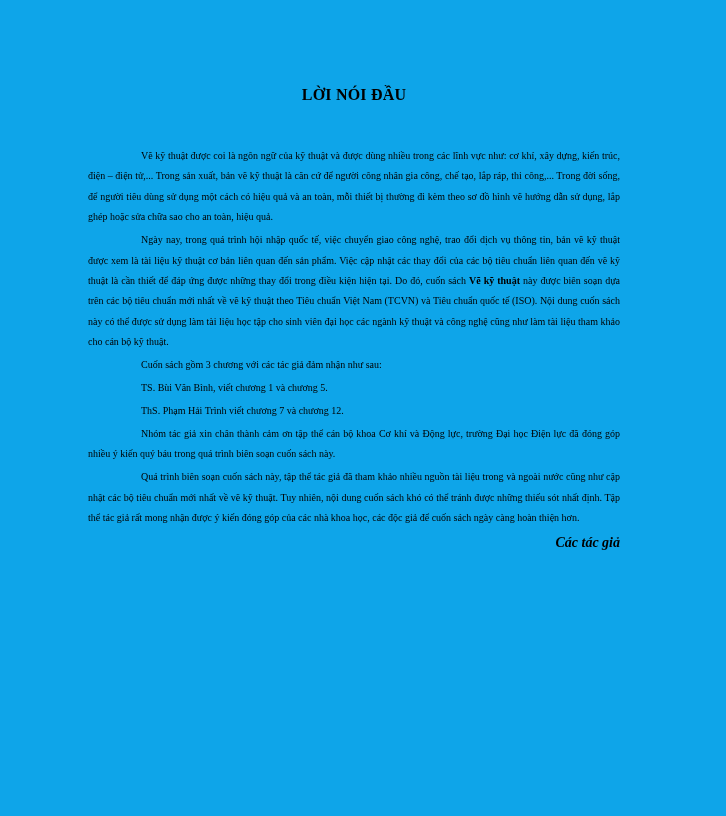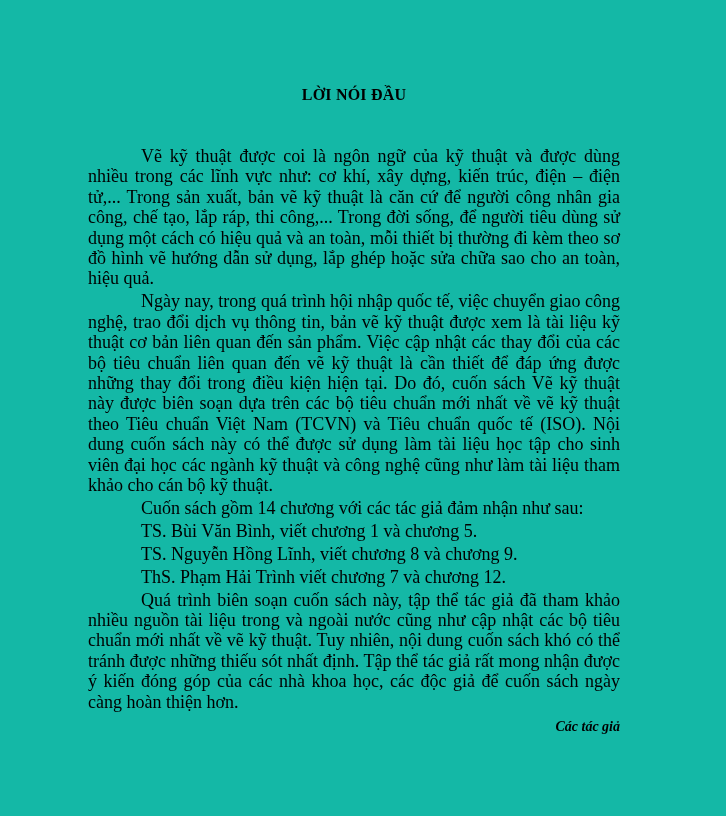--- a/index.html
+++ b/index.html
@@ -4,64 +4,64 @@
 <style>
   html, body {
     margin: 0;
     padding: 0;
     background: #ffffff;
   }
   .page {
     position: relative;
     width: 726px;
     height: 816px;
-    background: #14b8a6;
+    background: #0ea5e9;
     box-sizing: border-box;
     padding: 84px 106px 0 88px;
     font-family: "Liberation Serif", "DejaVu Serif", serif;
     color: #000000;
     overflow: hidden;
   }
   .title {
     margin: 0 0 40px 0;
     font-size: 16px;
     font-weight: bold;
     line-height: 22px;
     text-align: center;
     letter-spacing: 0.2px;
   }
   .body-text .para {
     margin: 0 0 2.5px 0;
-    font-size: 18px;
+    font-size: 10px;
     line-height: 20.4px;
     text-align: justify;
     text-indent: 53px;
   }
   .body-text .para .bold {
-    font-weight: normal;
+    font-weight: bold;
   }
   .signature {
     margin-top: 5px;
     font-size: 14px;
     line-height: 20px;
     font-weight: bold;
     font-style: italic;
     text-align: right;
   }
 </style>
 </head>
 <body>
 
 <div class="page">
   <h1 class="title">LỜI NÓI ĐẦU</h1>
 
   <div class="body-text">
       <p class="para"><span>Vẽ kỹ thuật được coi là ngôn ngữ của kỹ thuật và được dùng nhiều trong các lĩnh vực như: cơ khí, xây dựng, kiến trúc, điện – điện tử,... Trong sản xuất, bản vẽ kỹ thuật là căn cứ để người công nhân gia công, chế tạo, lắp ráp, thi công,... Trong đời sống, để người tiêu dùng sử dụng một cách có hiệu quả và an toàn, mỗi thiết bị thường đi kèm theo sơ đồ hình vẽ hướng dẫn sử dụng, lắp ghép hoặc sửa chữa sao cho an toàn, hiệu quả.</span></p>
       <p class="para"><span>Ngày nay, trong quá trình hội nhập quốc tế, việc chuyển giao công nghệ, trao đổi dịch vụ thông tin, bản vẽ kỹ thuật được xem là tài liệu kỹ thuật cơ bản liên quan đến sản phẩm. Việc cập nhật các thay đổi của các bộ tiêu chuẩn liên quan đến vẽ kỹ thuật là cần thiết để đáp ứng được những thay đổi trong điều kiện hiện tại. Do đó, cuốn sách </span><span class="bold">Vẽ kỹ thuật</span><span> này được biên soạn dựa trên các bộ tiêu chuẩn mới nhất về vẽ kỹ thuật theo Tiêu chuẩn Việt Nam (TCVN) và Tiêu chuẩn quốc tế (ISO). Nội dung cuốn sách này có thể được sử dụng làm tài liệu học tập cho sinh viên đại học các ngành kỹ thuật và công nghệ cũng như làm tài liệu tham khảo cho cán bộ kỹ thuật.</span></p>
-      <p class="para"><span>Cuốn sách gồm 14 chương với các tác giả đảm nhận như sau:</span></p>
+      <p class="para"><span>Cuốn sách gồm 3 chương với các tác giả đảm nhận như sau:</span></p>
       <p class="para"><span>TS. Bùi Văn Bình, viết chương 1 và chương 5.</span></p>
-      <p class="para"><span>TS. Nguyễn Hồng Lĩnh, viết chương 8 và chương 9.</span></p>
       <p class="para"><span>ThS. Phạm Hải Trình viết chương 7 và chương 12.</span></p>
+      <p class="para"><span>Nhóm tác giả xin chân thành cảm ơn tập thể cán bộ khoa Cơ khí và Động lực, trường Đại học Điện lực đã đóng góp nhiều ý kiến quý báu trong quá trình biên soạn cuốn sách này.</span></p>
       <p class="para"><span>Quá trình biên soạn cuốn sách này, tập thể tác giả đã tham khảo nhiều nguồn tài liệu trong và ngoài nước cũng như cập nhật các bộ tiêu chuẩn mới nhất về vẽ kỹ thuật. Tuy nhiên, nội dung cuốn sách khó có thể tránh được những thiếu sót nhất định. Tập thể tác giả rất mong nhận được ý kiến đóng góp của các nhà khoa học, các độc giả để cuốn sách ngày càng hoàn thiện hơn.</span></p>
     </div>
 
   <div class="signature">Các tác giả</div>
 </div>
 
 </body></html>

